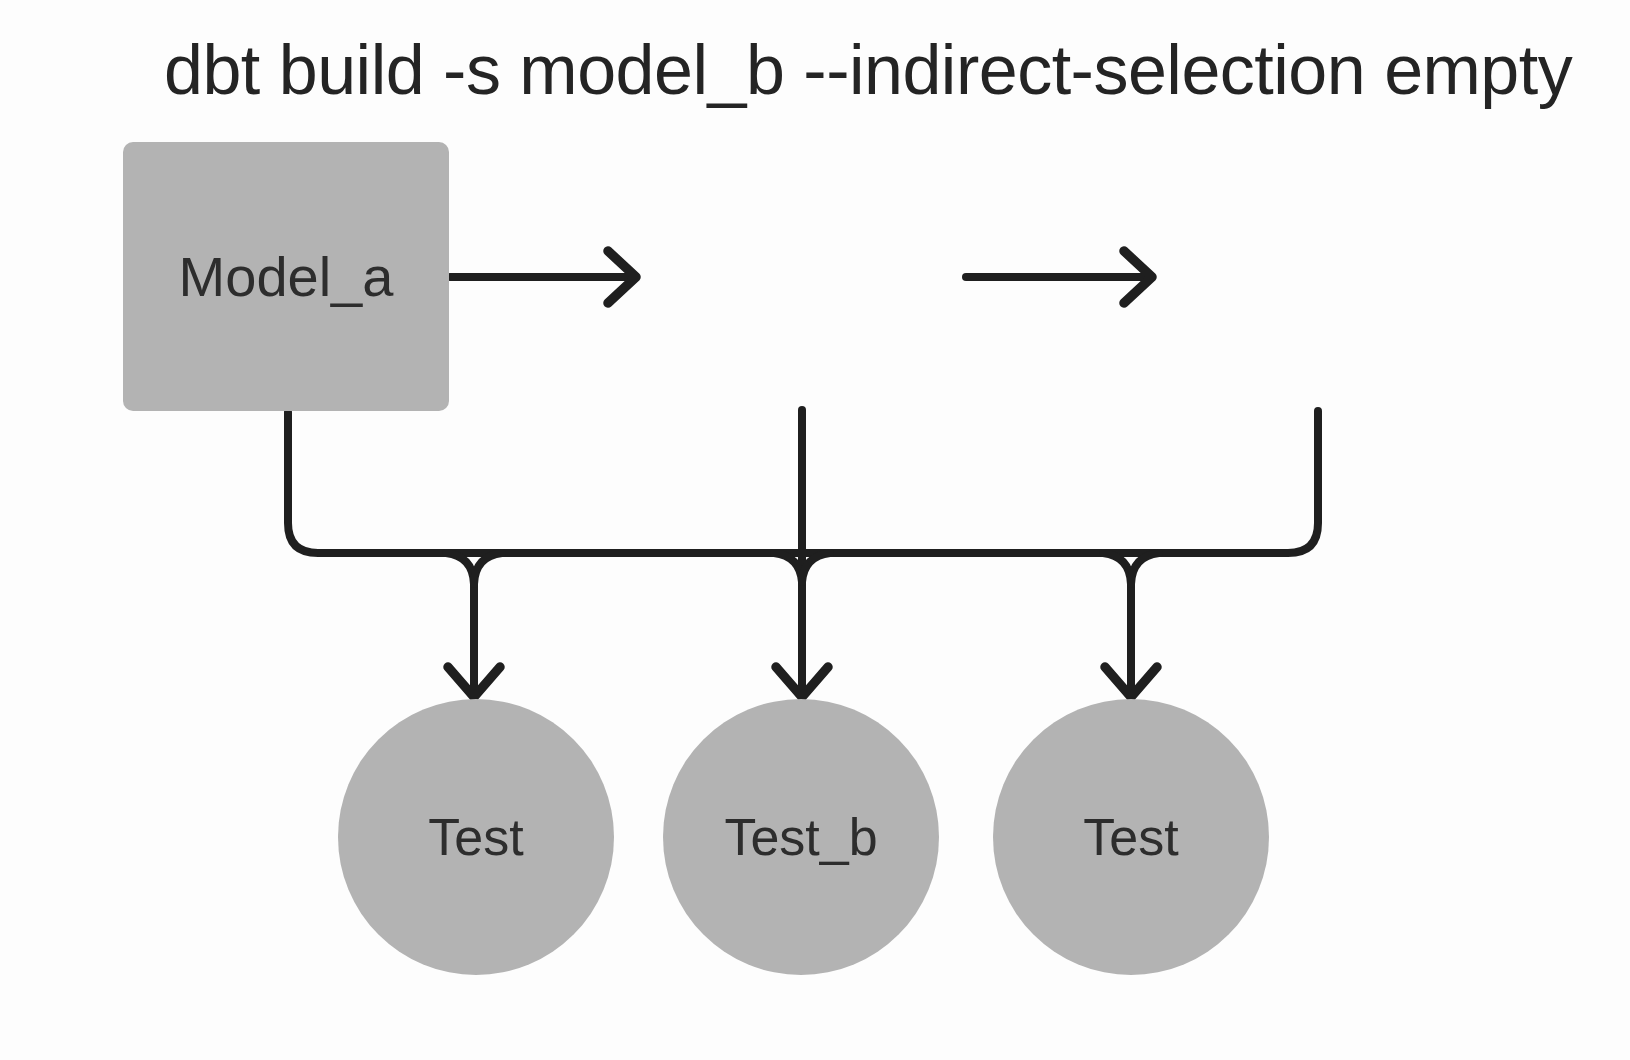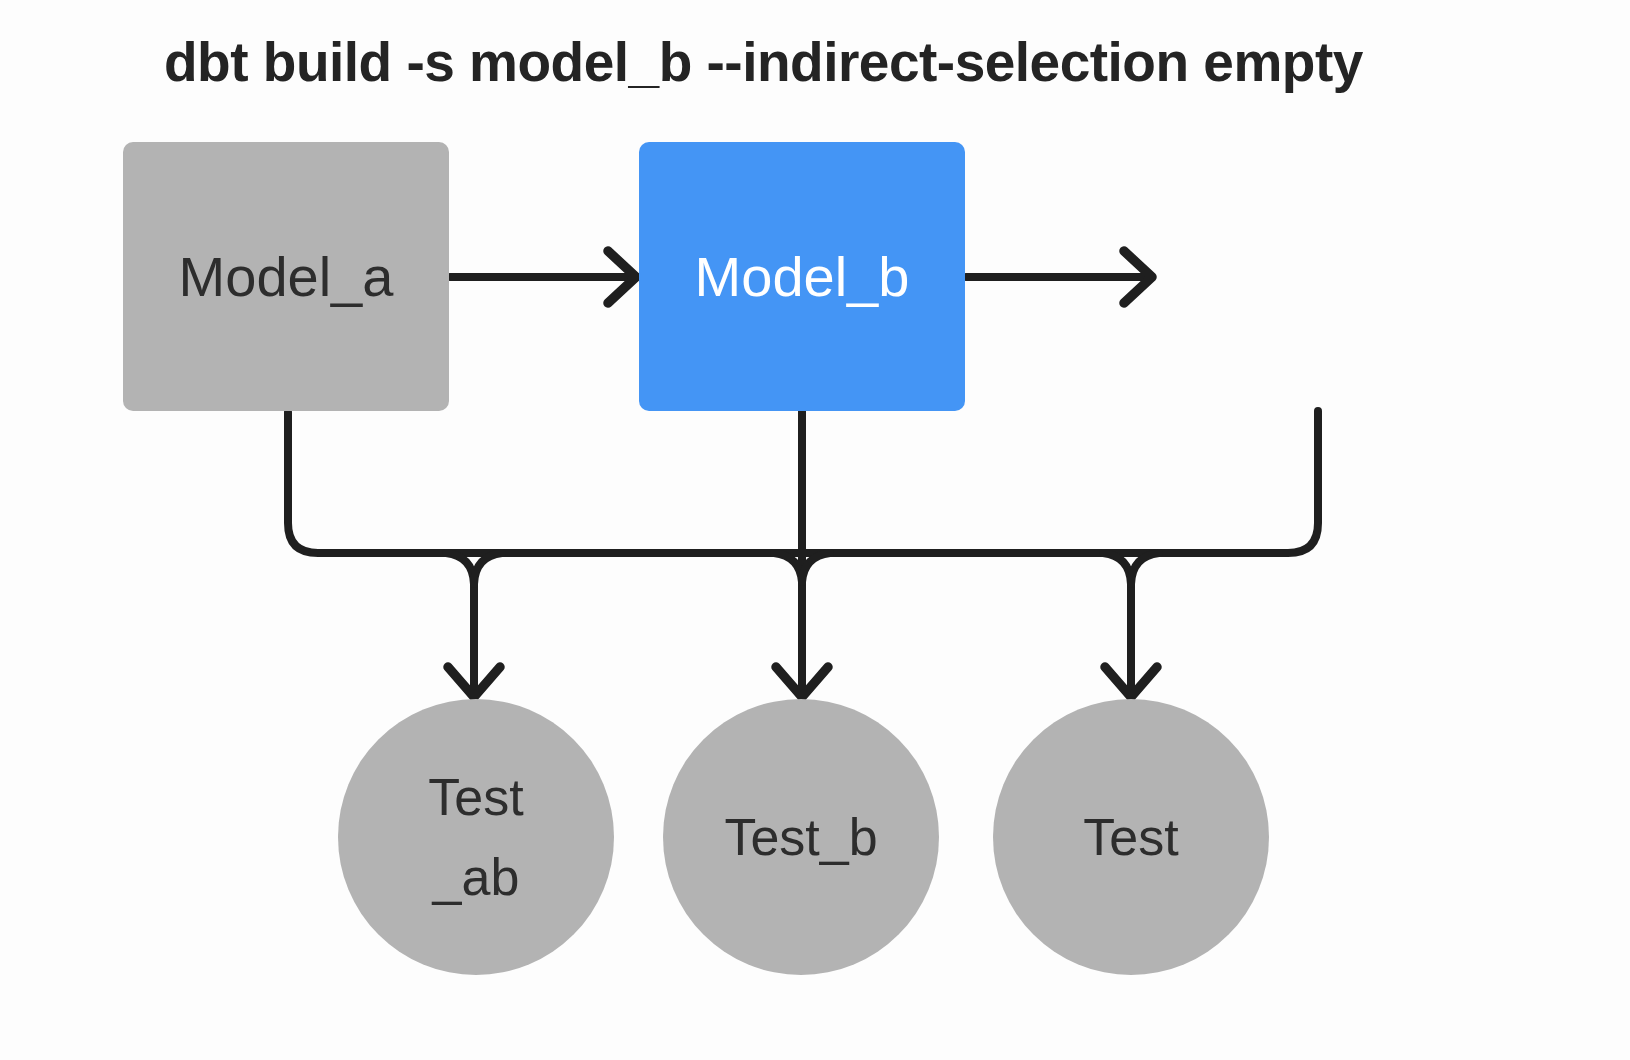--- a/index.html
+++ b/index.html
@@ -20,22 +20,22 @@
   }
   .stage {
     position: relative;
     width: 1630px;
     height: 1060px;
   }
   .title {
     position: absolute;
     left: 164px;
     top: 30px;
-    font-size: 55px;
-    font-weight: 700;
+    font-size: 70px;
+    font-weight: 400;
     letter-spacing: -0.5px;
     color: var(--title-text);
     white-space: nowrap;
   }
   .edge-layer {
     position: absolute;
     left: 0;
     top: 0;
   }
   .edge-layer path, .edge-layer polyline {
@@ -106,28 +106,24 @@
     <polyline class="head" points="448,667 474,697 500,667"></polyline>
 
     <path class="stem" d="M 1103 553 Q 1130 556 1131 584 L 1131 692"></path>
     <path class="stem" d="M 1159 553 Q 1132 556 1131 584"></path>
     <polyline class="head" points="1105,667 1131,697 1157,667"></polyline>
   </svg>
 
   <div class="node model-box" style="left:123px">
     <span class="label">Model_a</span>
   </div>
-  <div class="node model-box selected" style="left:639px">
-    <span class="label">Model_b</span>
-  </div>
 
   <div class="node test-circle" style="left:338px">
     <div>
       <span class="label">Test</span>
-      <span class="label">_ab</span>
     </div>
   </div>
   <div class="node test-circle" style="left:663px">
     <div>
       <span class="label">Test_b</span>
     </div>
   </div>
   <div class="node test-circle" style="left:993px">
     <div>
       <span class="label">Test</span>

